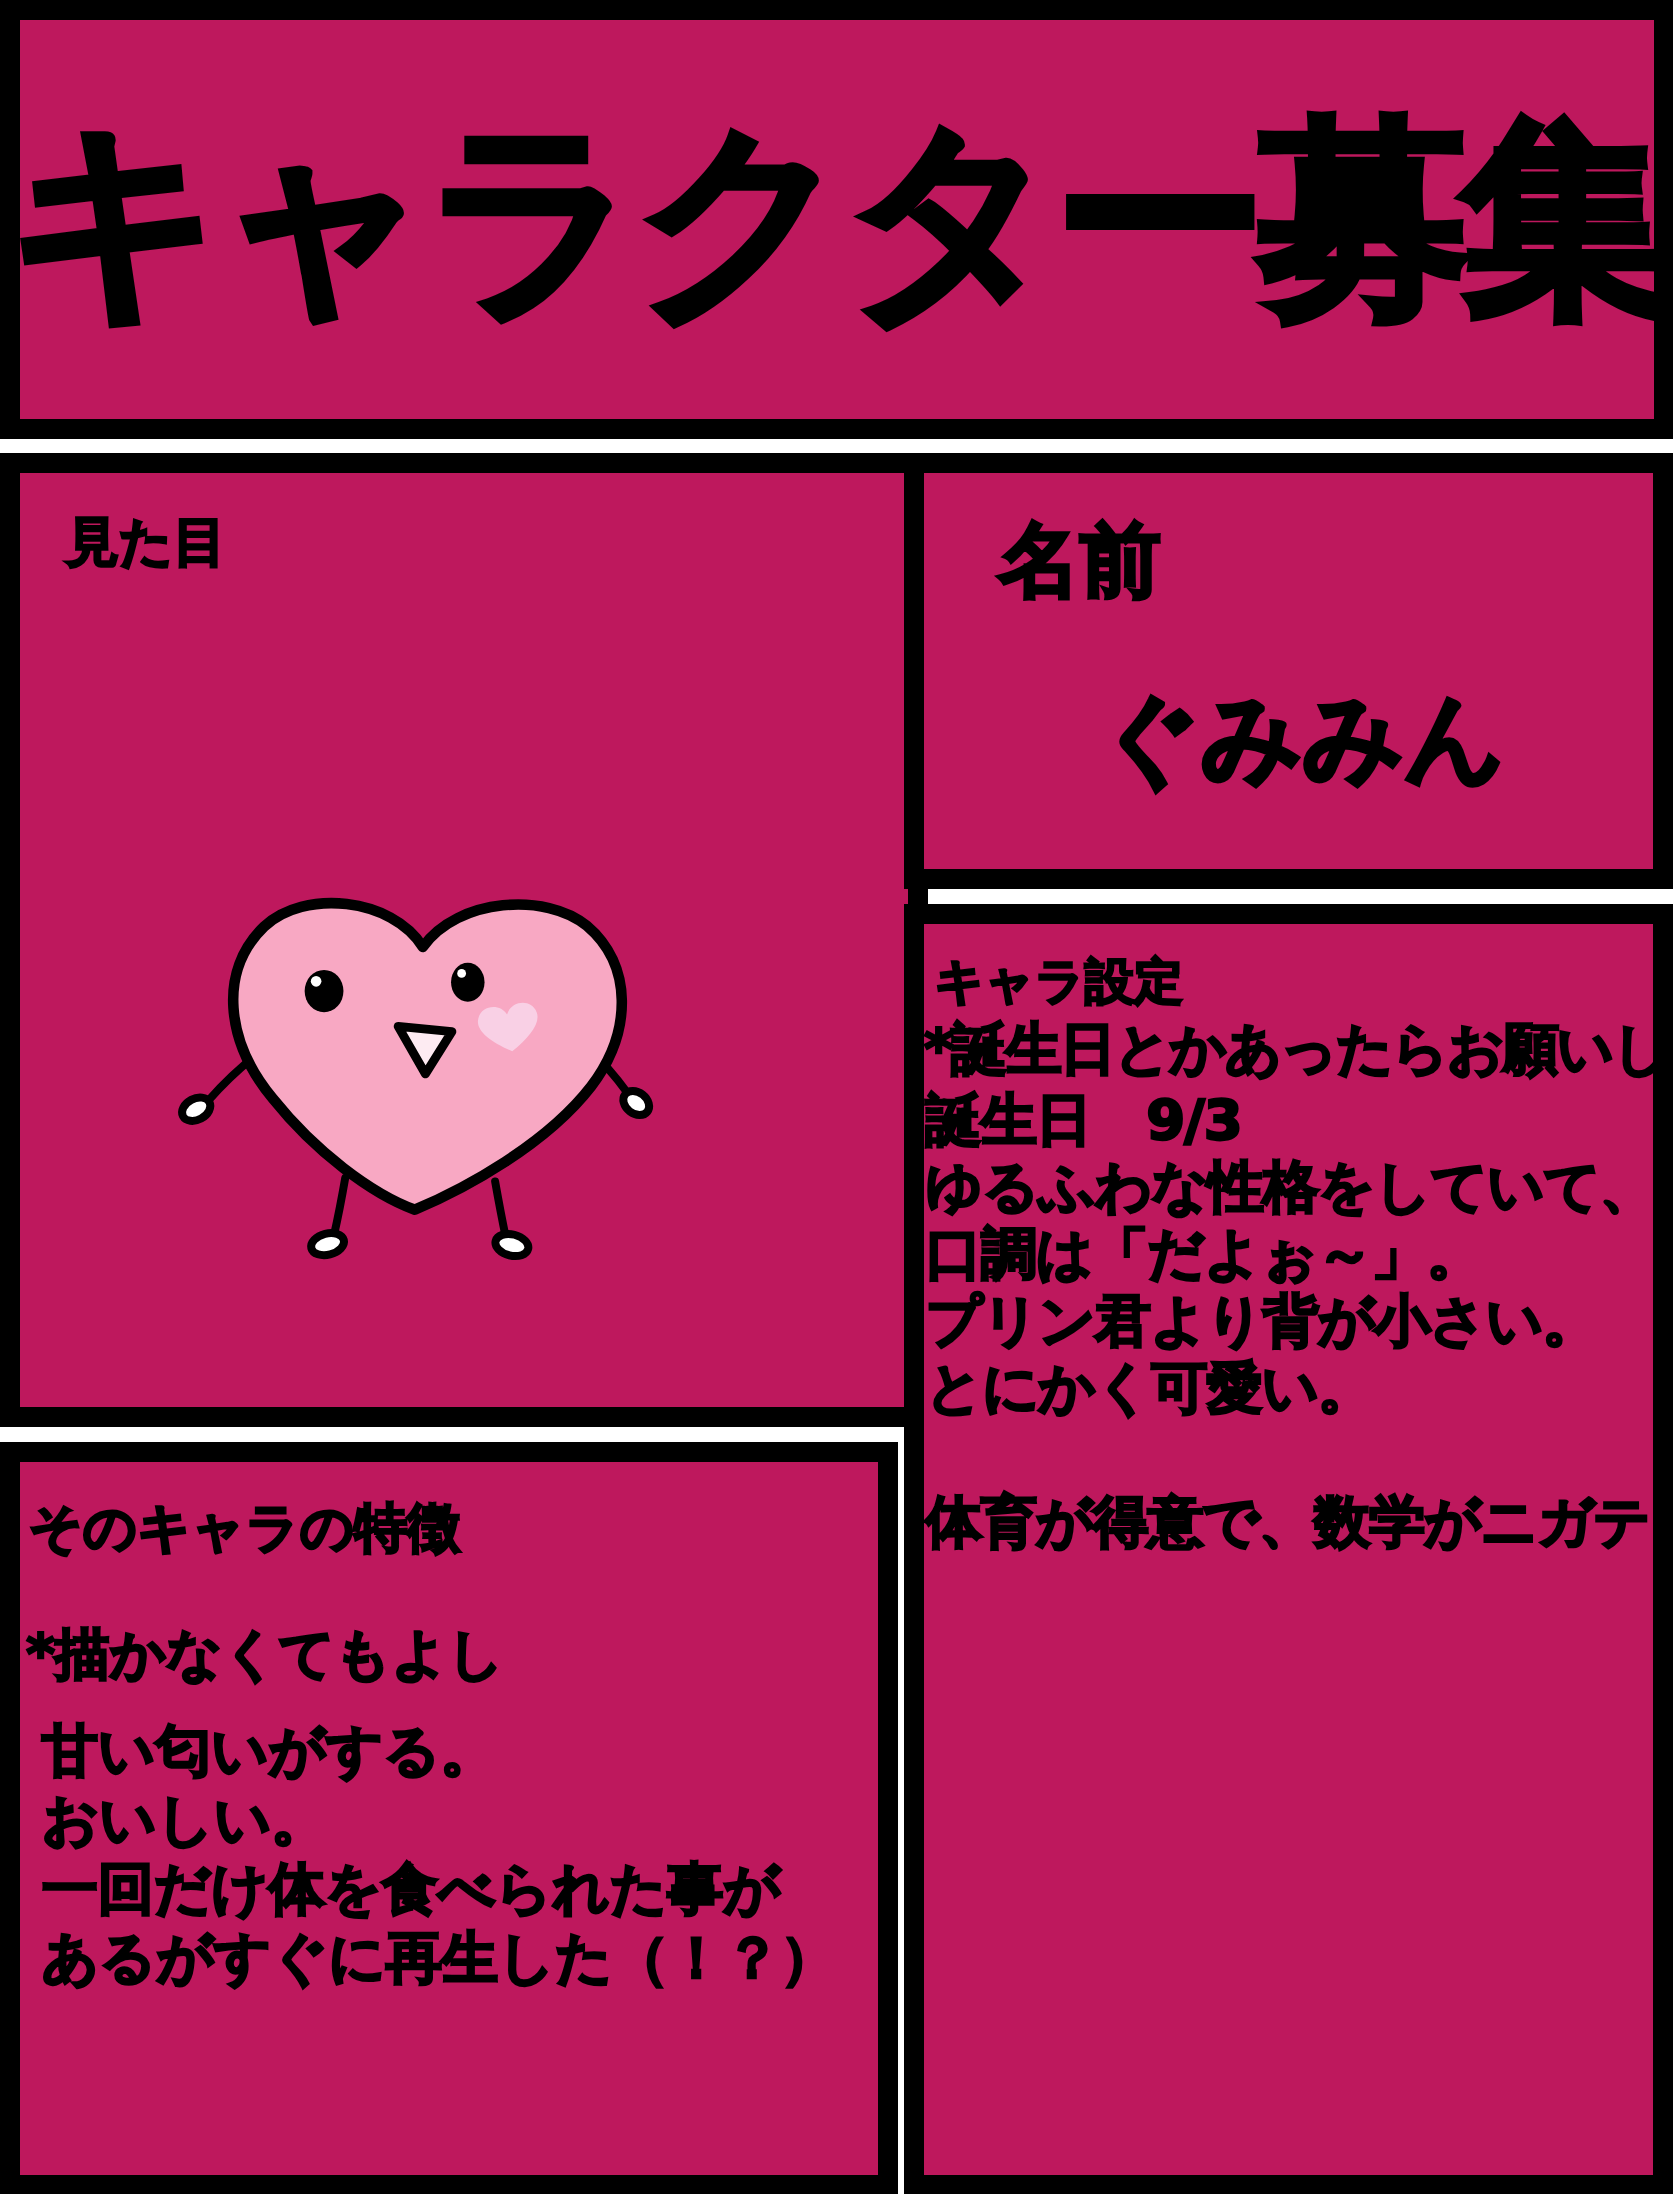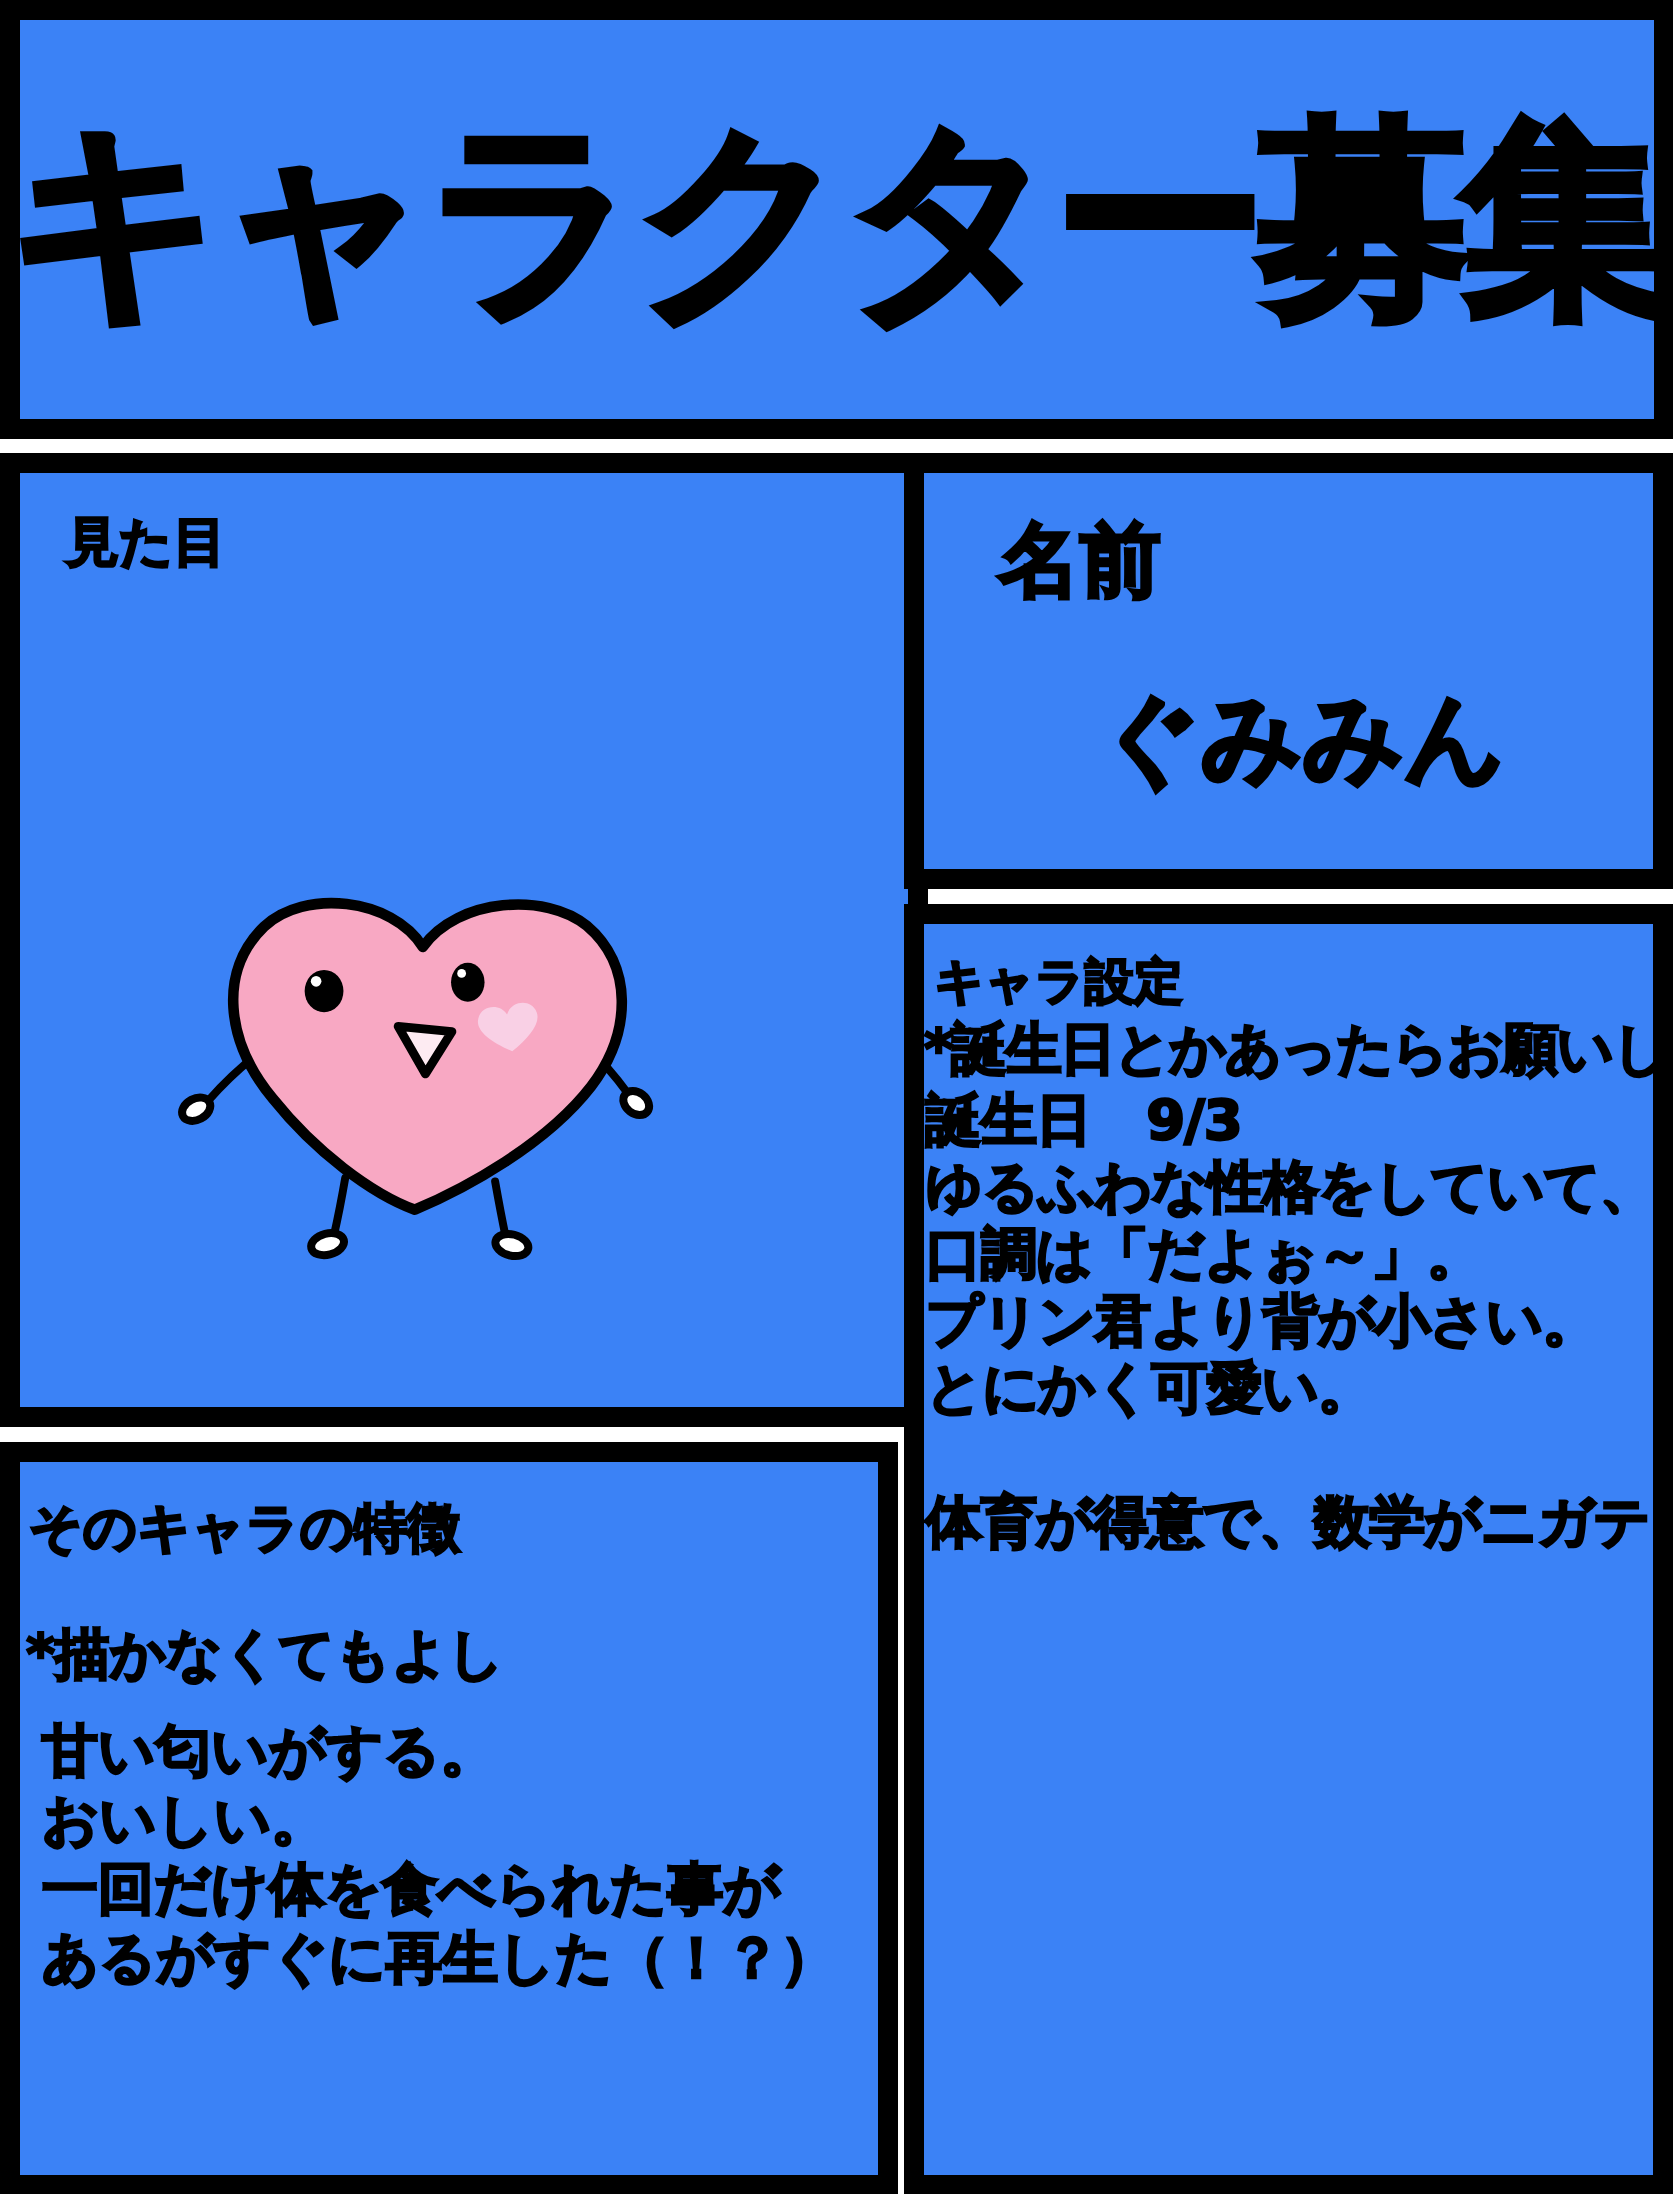--- a/index.html
+++ b/index.html
@@ -9,21 +9,21 @@
     background:#ffffff;
     overflow:hidden;
     font-family:"DejaVu Sans","Liberation Sans",sans-serif;
     font-weight:bold;
     color:#000;
   }
   .box{
     position:absolute;
     box-sizing:border-box;
     border:20px solid #000;
-    background:#3b82f6;
+    background:#be185d;
   }
   .abs{position:absolute;white-space:nowrap;line-height:1.08;}
   .fat1{-webkit-text-stroke:2.6px #000;}
   
   #header-box{left:0;top:0;width:1674px;height:439px;display:flex;align-items:center;justify-content:center;}
   #page-title{
     font-size:213px;letter-spacing:-8.8px;white-space:nowrap;
     -webkit-text-stroke:7px #000;line-height:1;
   }
   

